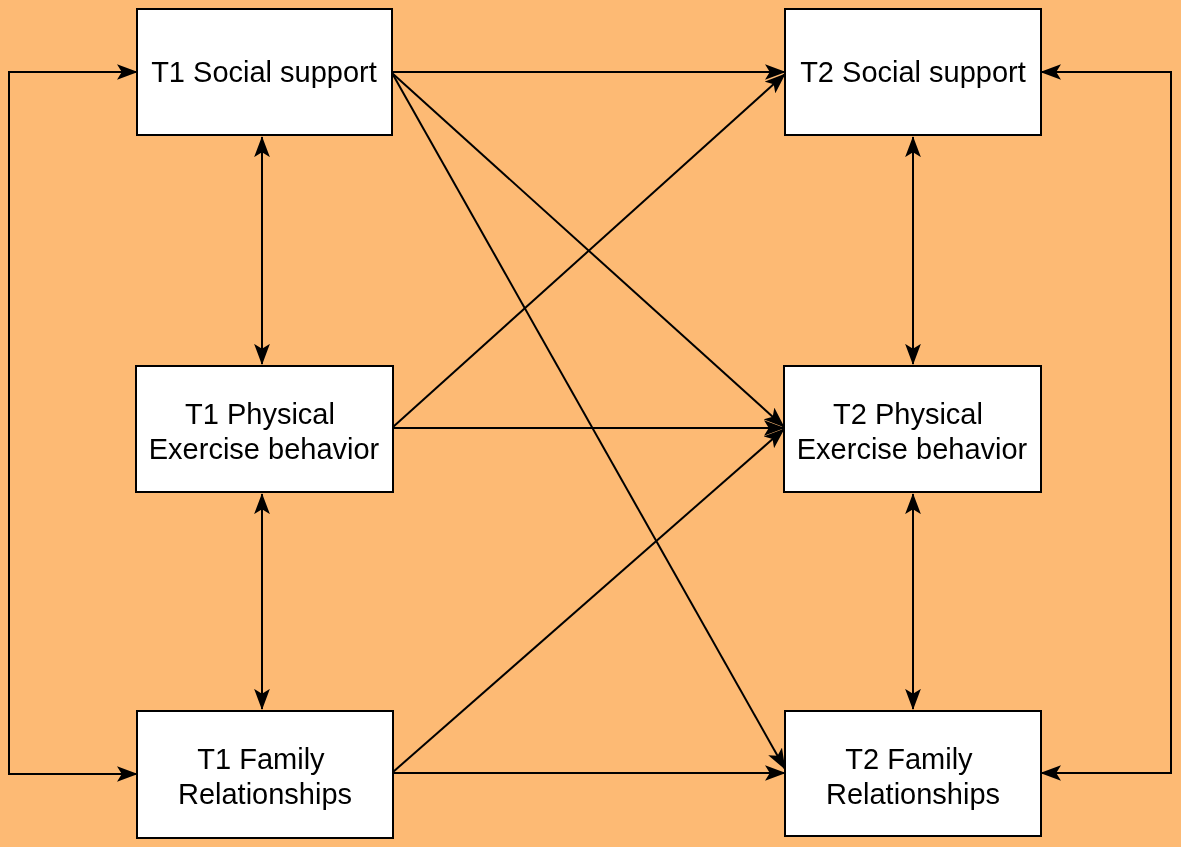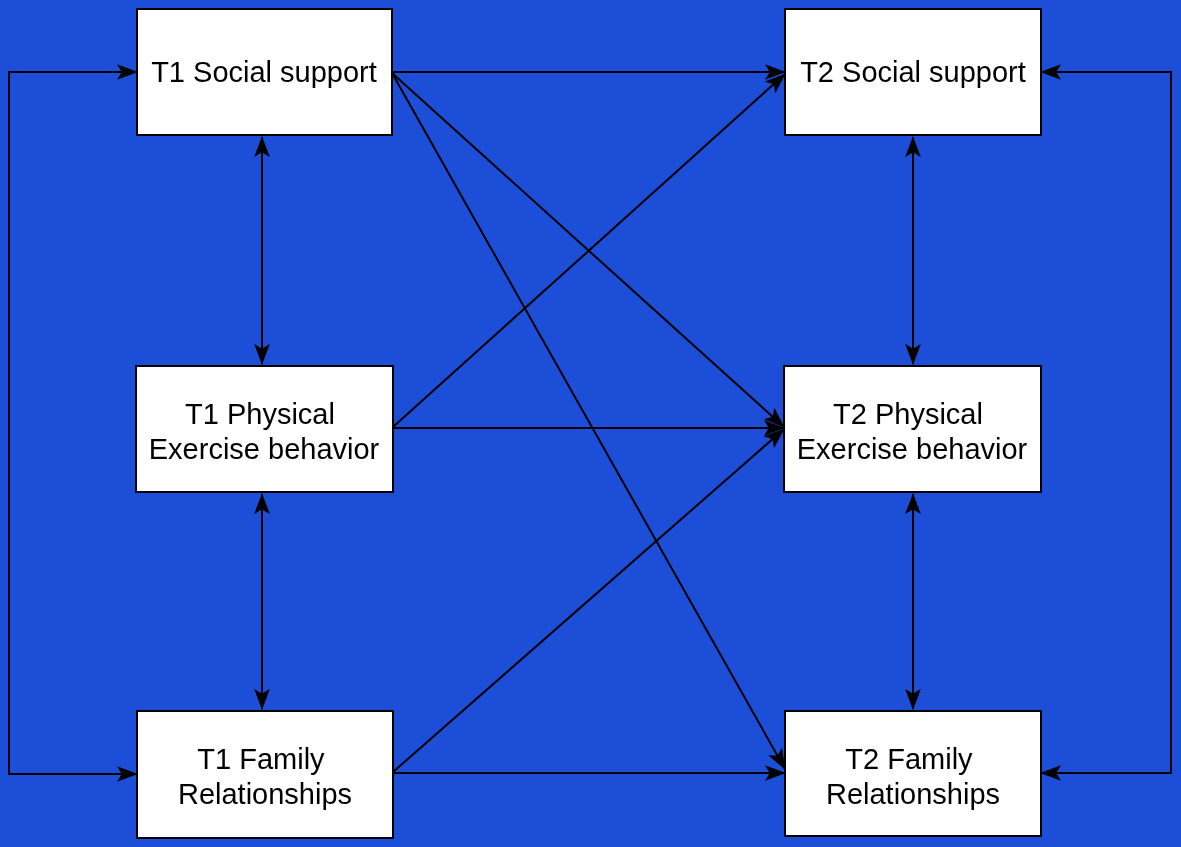--- a/index.html
+++ b/index.html
@@ -4,21 +4,21 @@
 <style>
   html, body {
     margin: 0;
     padding: 0;
     background: #ffffff;
   }
   .stage {
     position: relative;
     width: 1181px;
     height: 847px;
-    background: #1d4ed8;
+    background: #fdba74;
     font-family: "Liberation Sans", sans-serif;
   }
   svg {
     display: block;
   }
   .edge {
     stroke: #000000;
     stroke-width: 2;
     fill: none;
   }

